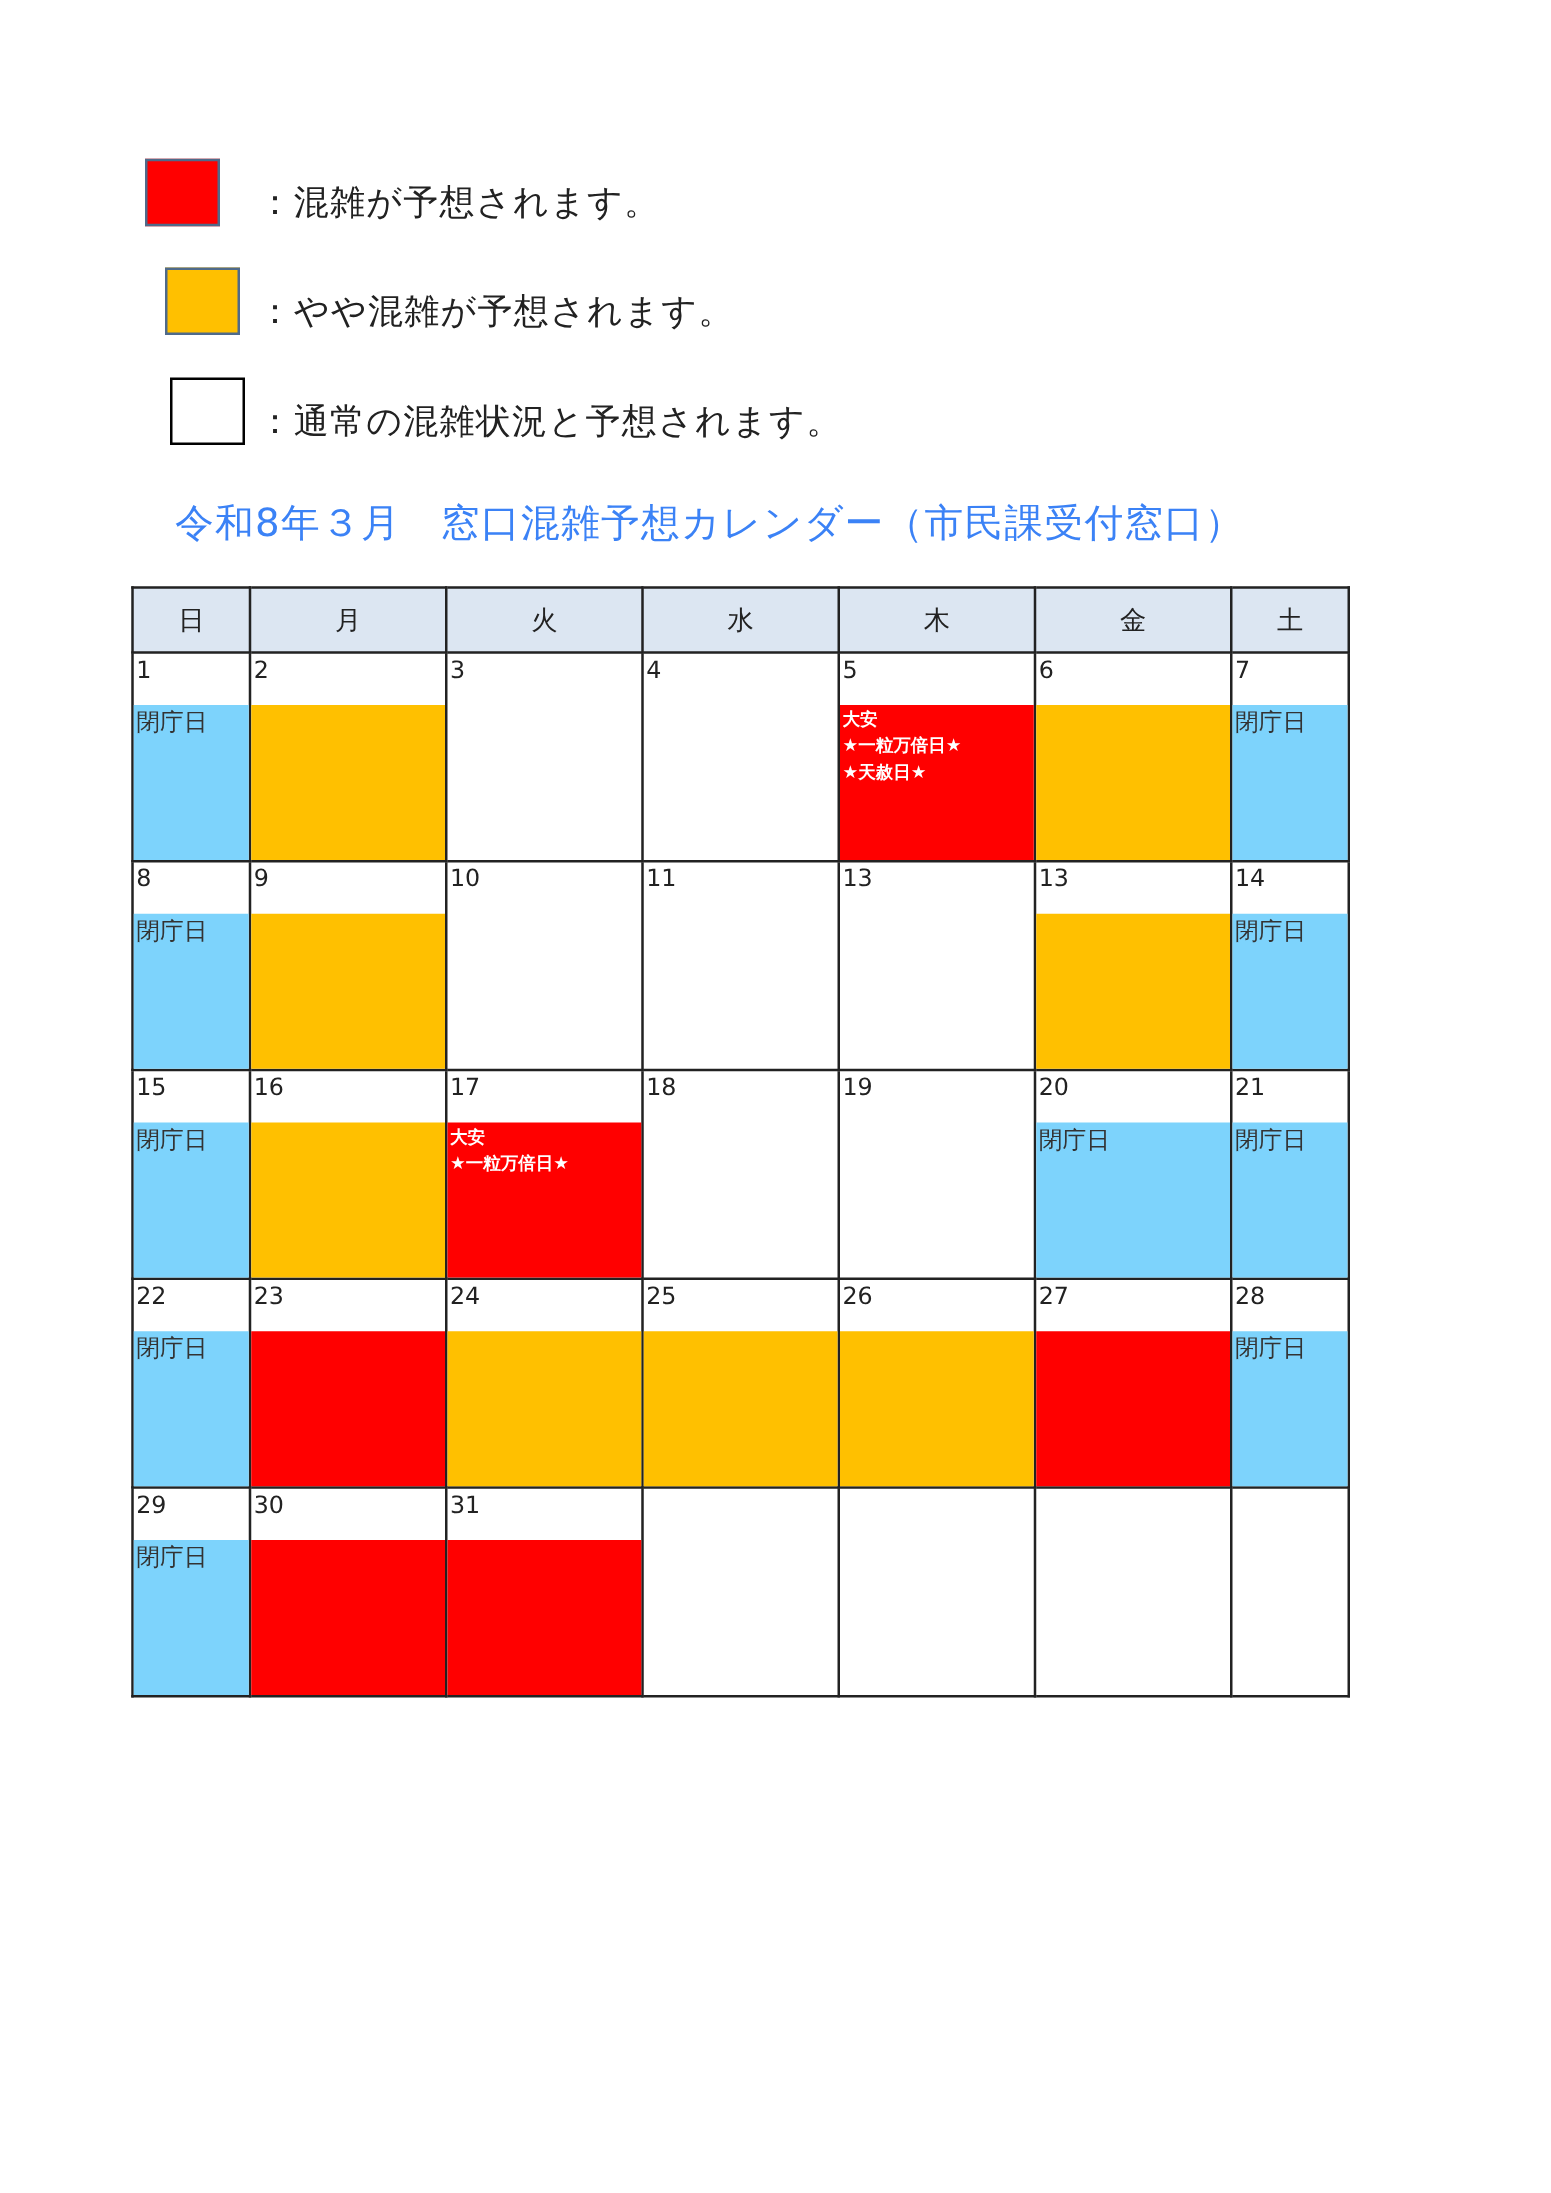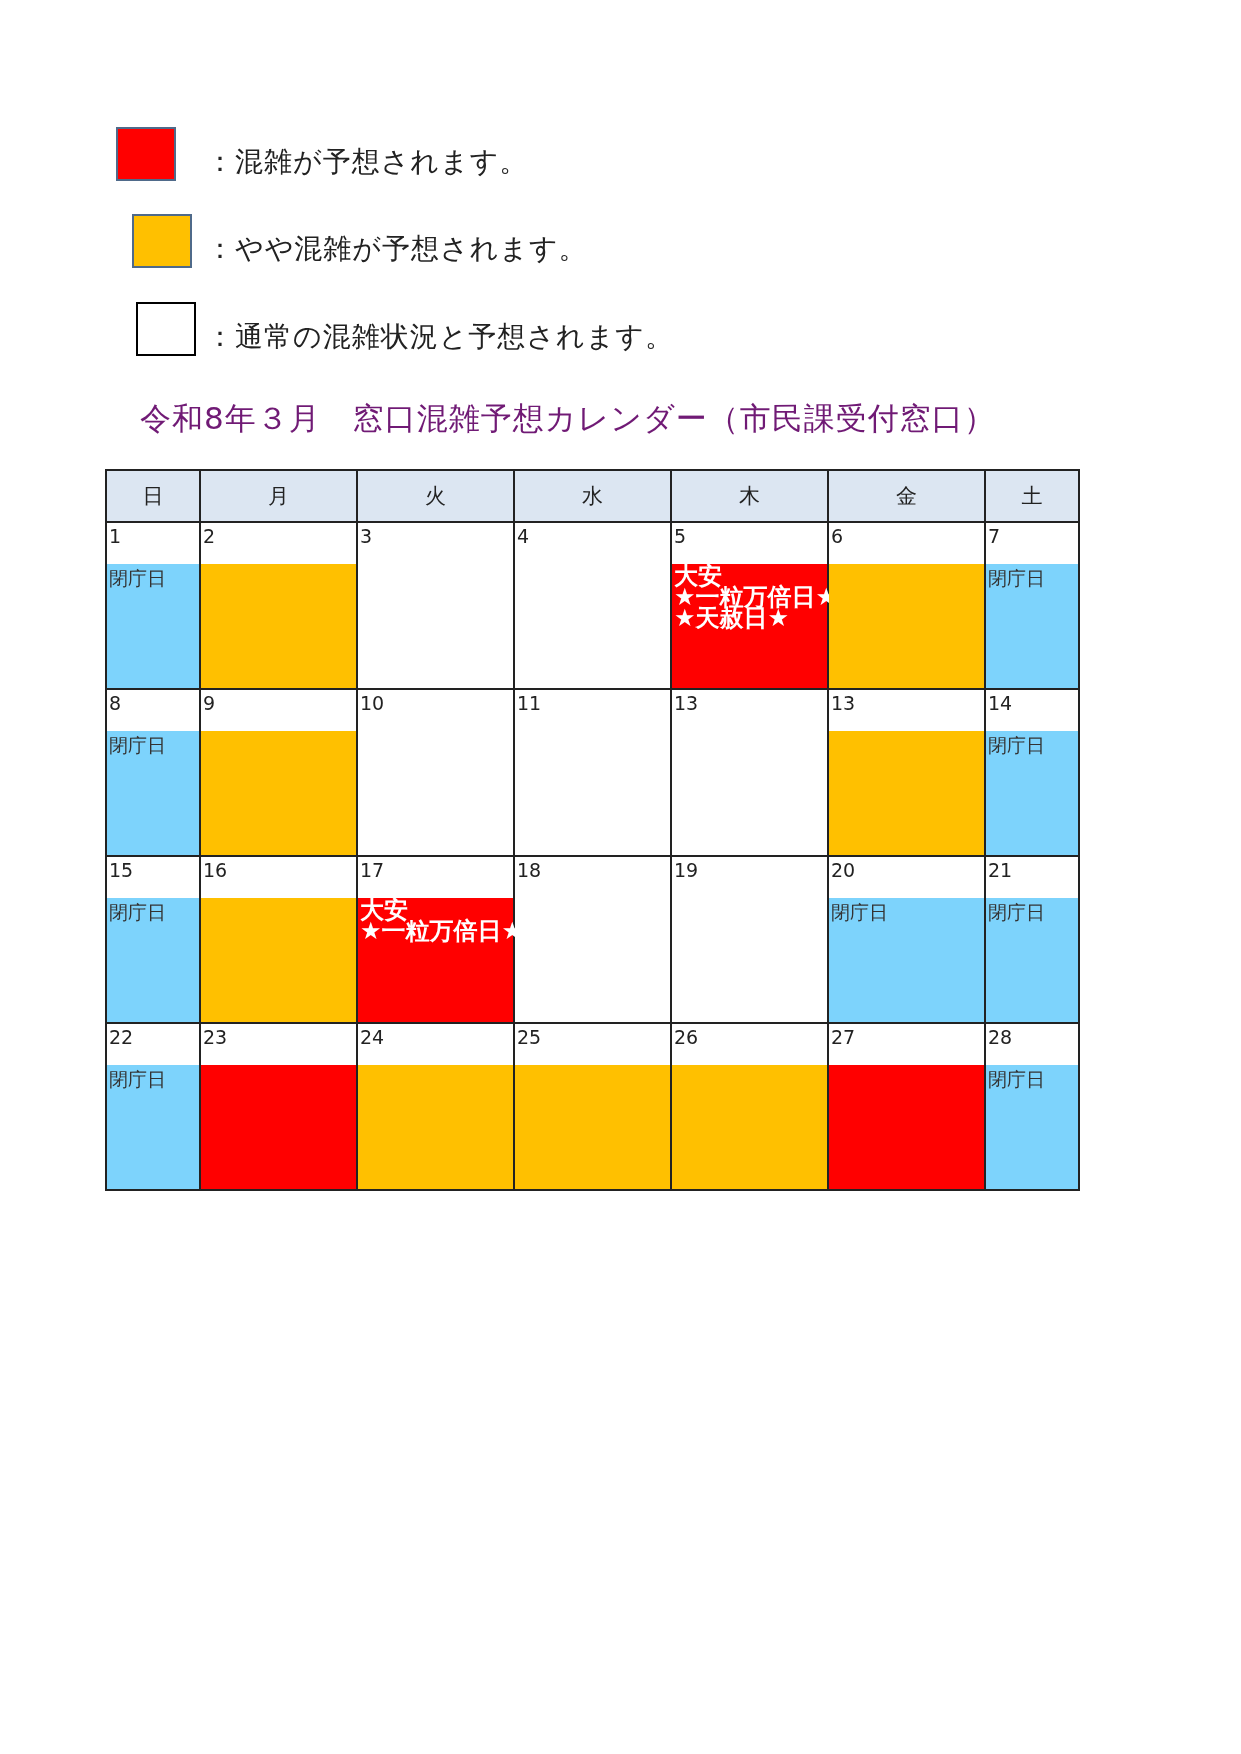--- a/index.html
+++ b/index.html
@@ -1,32 +1,32 @@
 <!DOCTYPE html>
 <html><head>
 <meta charset="utf-8">
 <style>
   html, body { margin:0; padding:0; background:#ffffff; }
   body { width:1241px; height:1754px; position:relative; overflow:hidden;
          font-family:"DejaVu Sans", "Liberation Sans", sans-serif; color:#222; }
   .legend-row { position:absolute; left:116px; height:58px; display:flex; align-items:flex-end; }
   .swatch { width:60px; height:54px; box-sizing:border-box; }
   .legend-text { position:absolute; left:90px; font-size:28px; white-space:nowrap; color:#222; letter-spacing:1px; }
-  .title { position:absolute; left:140px; top:398px; font-size:31px; white-space:nowrap; color:#701a75; letter-spacing:1px; }
+  .title { position:absolute; left:140px; top:398px; font-size:31px; white-space:nowrap; color:#3b82f6; letter-spacing:1px; }
   table.cal { position:absolute; left:105px; top:469px; border-collapse:collapse; table-layout:fixed; }
   table.cal th, table.cal td { border:2px solid #222; padding:0; }
   table.cal th { background:#dce6f2; height:50px; font-weight:normal; font-size:21px; color:#222; }
   table.cal td { height:165px; vertical-align:top; position:relative; }
   .daynum { position:absolute; left:2px; top:4px; font-size:19px; color:#222; line-height:1; }
   .band { position:absolute; left:0; right:0; top:41px; bottom:0; }
   .band.closed { background:#7dd3fc; }
   .band.busy { background:#ff0000; }
   .band.some { background:#ffc000; }
   .band-label { position:absolute; left:2px; top:4px; font-size:19px; color:#333; line-height:1.1; }
-  .band-notes { position:absolute; left:2px; top:2px; font-size:24px; font-weight:bold; color:#fff; line-height:21px; white-space:nowrap; }
+  .band-notes { position:absolute; left:2px; top:2px; font-size:14px; font-weight:bold; color:#fff; line-height:21px; white-space:nowrap; }
 </style>
 </head>
 <body>
 
 <div>
   <div class="legend-row" style="top:123px;">
     <div class="swatch" style="background:#ff0000;border:2px solid #4f6a8a;"></div>
     <span class="legend-text">：混雑が予想されます。</span>
   </div>
   <div class="legend-row" style="top:210px;padding-left:16px;">
@@ -198,14 +198,34 @@
           <span class="daynum">27</span>
           <div class="band busy"></div>
         </td>
         <td>
           <span class="daynum">28</span>
           <div class="band closed">
             <span class="band-label">閉庁日</span>
           </div>
         </td>
       </tr>
+      <tr>
+        <td>
+          <span class="daynum">29</span>
+          <div class="band closed">
+            <span class="band-label">閉庁日</span>
+          </div>
+        </td>
+        <td>
+          <span class="daynum">30</span>
+          <div class="band busy"></div>
+        </td>
+        <td>
+          <span class="daynum">31</span>
+          <div class="band busy"></div>
+        </td>
+        <td></td>
+        <td></td>
+        <td></td>
+        <td></td>
+      </tr>
     </tbody>
 </table>
 
 </body></html>

